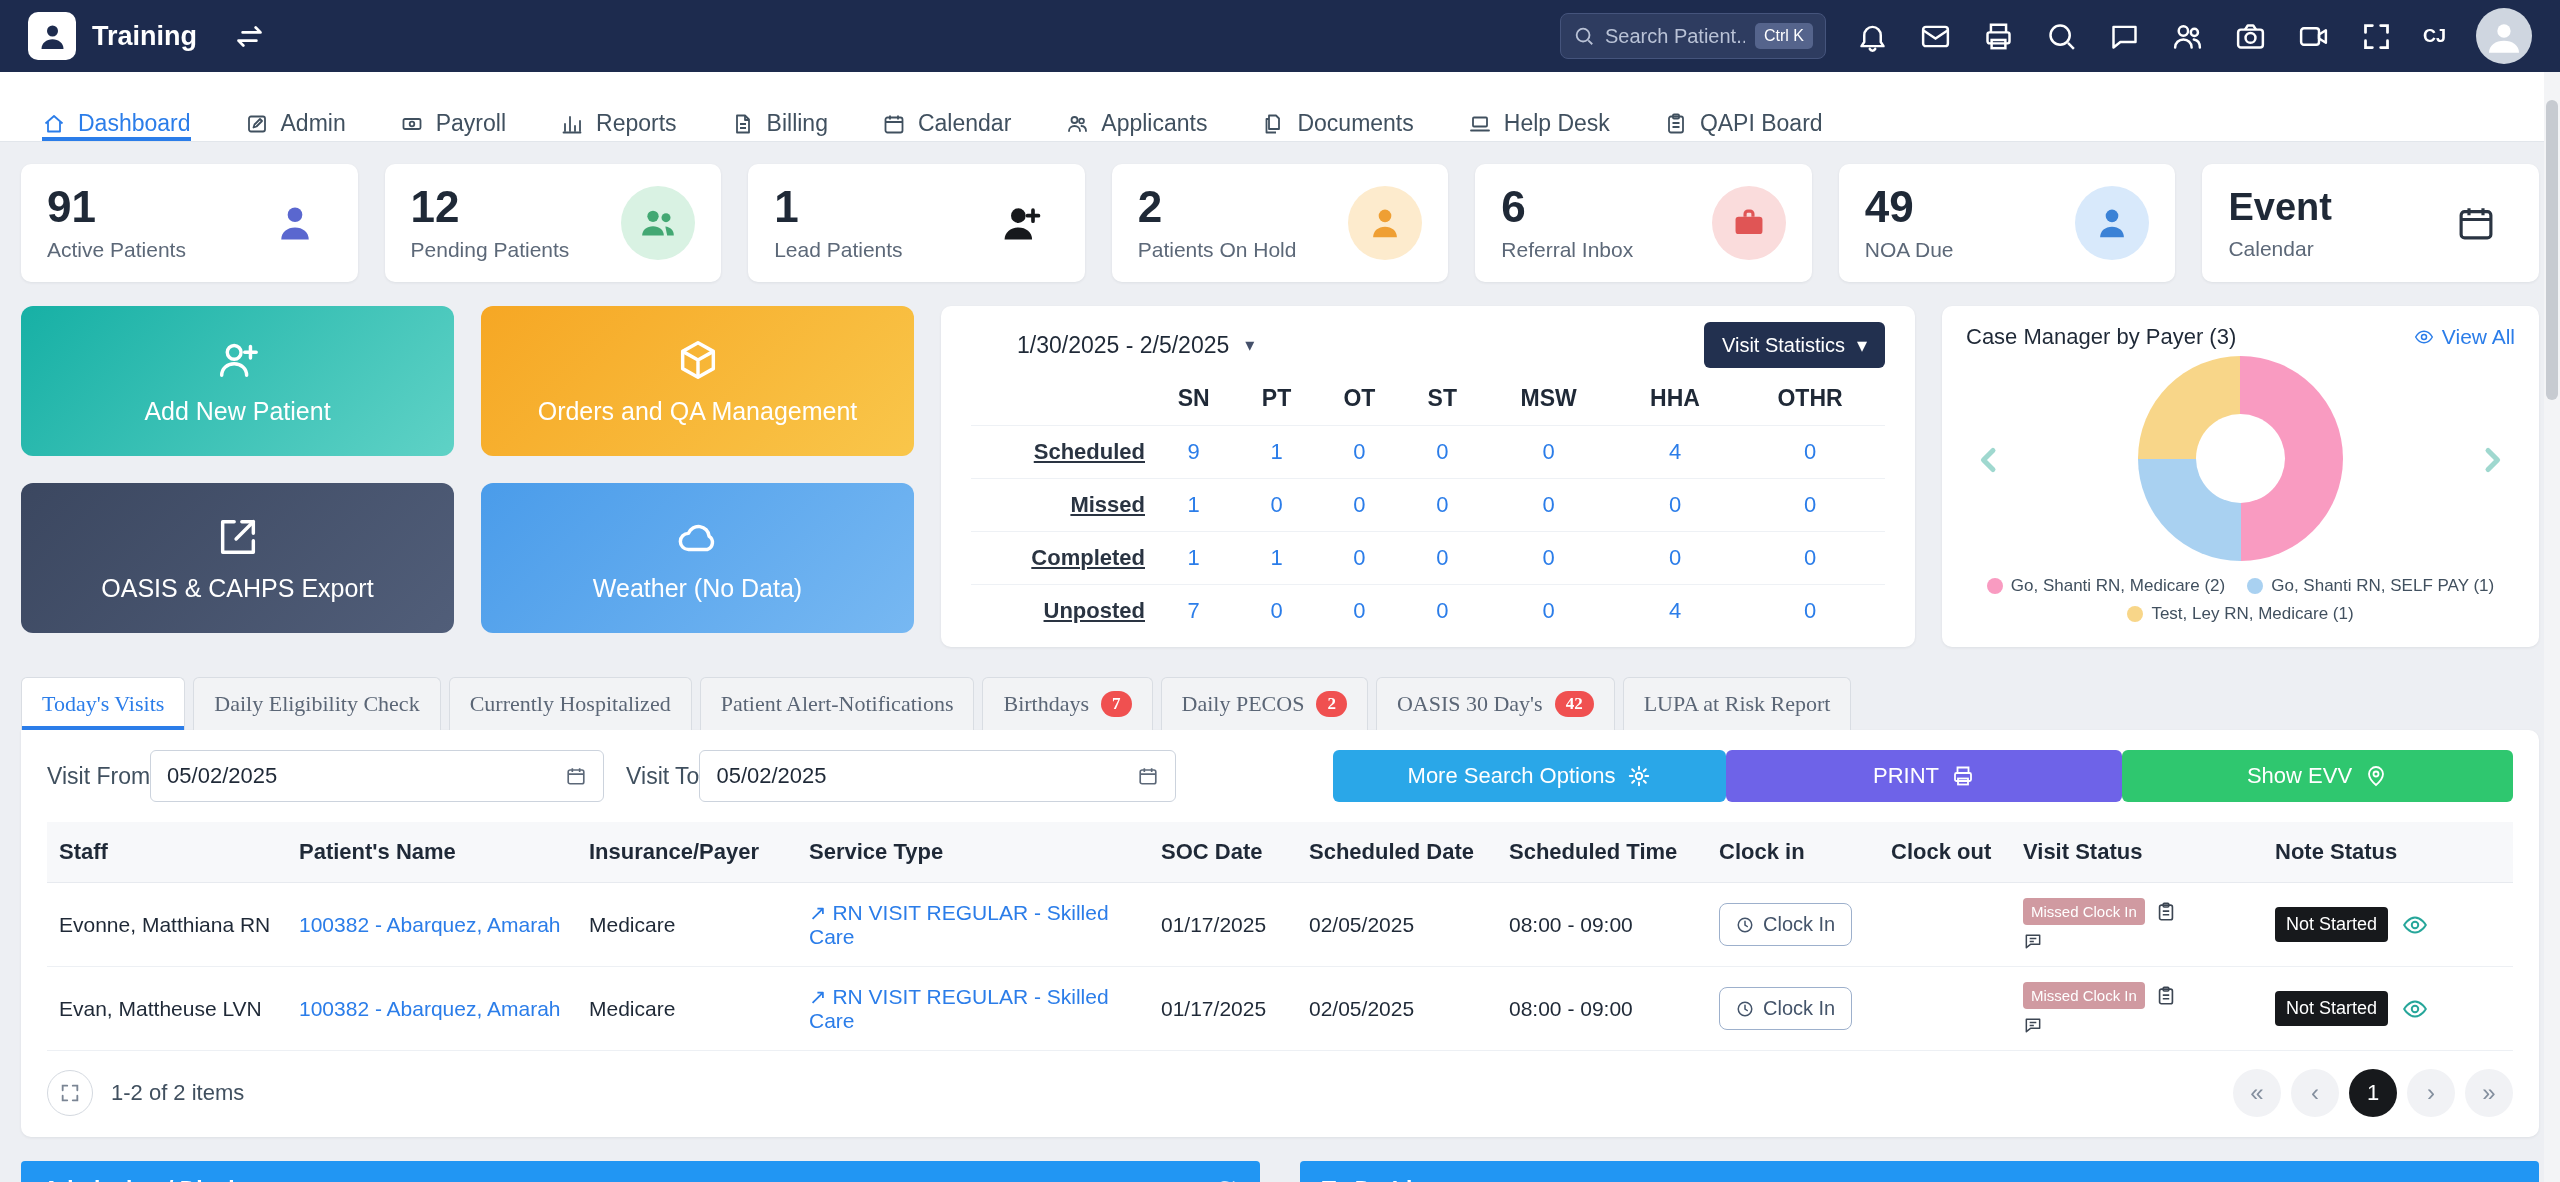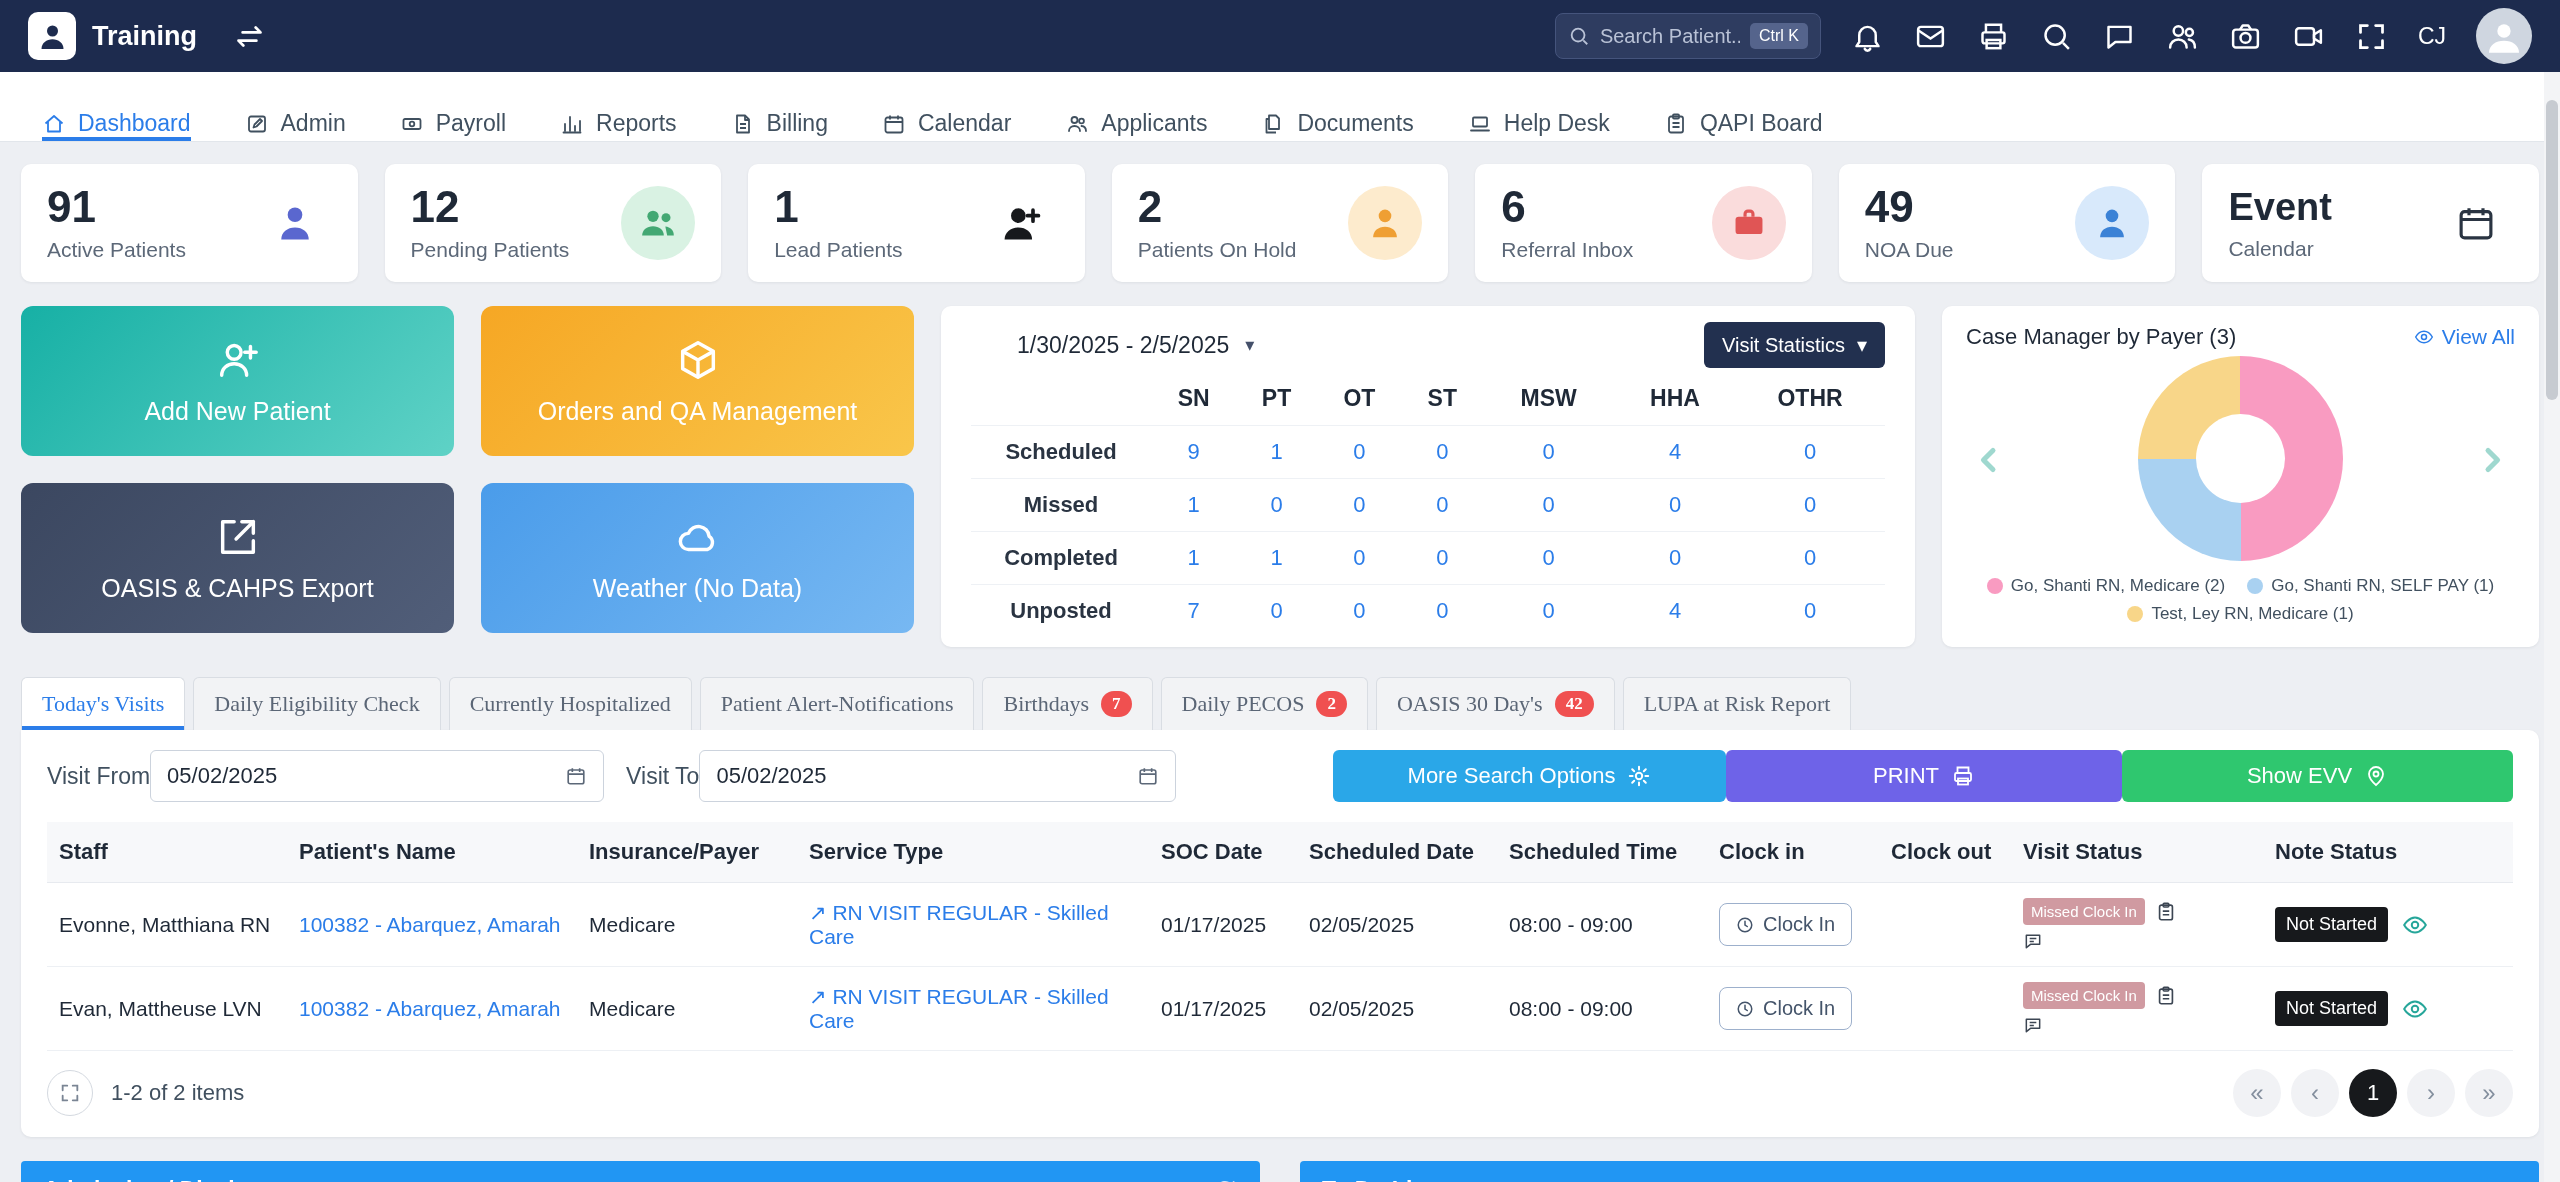--- a/index.html
+++ b/index.html
@@ -15,21 +15,21 @@
   .brand { font-size:27px; font-weight:bold; margin-left:16px; }
   .switch { margin-left:36px; cursor:pointer; }
   .topbar-right { margin-left:auto; display:flex; align-items:center; gap:30px; }
   .search-pill { display:flex; align-items:center; gap:10px; background:#2e3c60;
                  border:1px solid #45547c; border-radius:8px; padding:9px 12px; width:266px; }
   .search-pill input { background:transparent; border:none; outline:none;
                  color:#e7ecf5; font-size:20px; width:140px; font-family:inherit; }
   .search-pill input::placeholder { color:#b9c2d6; }
   .kbd { background:#55648c; color:#fff; font-size:16px; padding:4px 9px; border-radius:5px; }
   .tbi { width:33px; height:33px; cursor:pointer; }
-  .initials { font-size:23px; font-weight:normal; }
+  .initials { font-size:18px; font-weight:bold; }
   .avatar { width:56px; height:56px; border-radius:50%; background:#cfd6e0; color:#8d99ab;
             display:flex; align-items:center; justify-content:center; overflow:hidden; cursor:pointer; }
 
   
   .navbar { background:#fff; border-bottom:1px solid #e2e6eb; display:flex;
             align-items:flex-end; padding:0 42px; gap:54px; height:70px; }
   .nav-item { display:flex; align-items:center; gap:12px; font-size:23px; color:#40505f;
               border-bottom:4px solid transparent; cursor:pointer; padding-top:4px; }
   .nav-item.active { color:#2b7de9; border-bottom-color:#2b7de9; }
   .nico { width:24px; height:24px; }
@@ -63,21 +63,21 @@
   .vs-head { display:flex; align-items:center; }
   .vs-range { font-size:23px; color:#1f2937; display:flex; gap:16px; align-items:center;
               margin-left:46px; cursor:pointer; }
   .caret { font-size:18px; color:#44506a; }
   .vs-btn { margin-left:auto; background:#22304f; color:#fff; font-size:20px; border:none;
             padding:11px 18px; border-radius:6px; display:flex; gap:12px; align-items:center;
             cursor:pointer; font-family:inherit; }
   .vs-table { width:100%; border-collapse:collapse; margin-top:4px; }
   .vs-table th { font-size:23px; font-weight:bold; color:#1f2937; padding:13px 6px; text-align:center; }
   .vs-table td { font-size:22px; text-align:center; padding:13px 6px; border-top:1px solid #eef1f5; }
-  .vs-table .rowlabel { text-align:center; font-weight:bold; color:#2a3442; width:180px; }
+  .vs-table .rowlabel { text-align:right; font-weight:bold; color:#2a3442; width:180px;text-decoration:underline; }
   .vslink { color:#2b7de9; cursor:pointer; }
 
   .cm-card { width:597px; flex:none; background:#fff; border-radius:10px; padding:18px 24px 10px;
              box-shadow:0 1px 3px rgba(16,24,40,.07); overflow:hidden; }
   .cm-head { display:flex; align-items:center; justify-content:space-between; font-size:22px; }
   .cm-title { color:#1f2937; }
   .view-all { color:#2b7de9; display:flex; gap:8px; align-items:center; cursor:pointer; font-size:21px; }
   .donut-zone { position:relative; display:flex; justify-content:center; margin-top:6px; height:208px; }
   .donut { width:205px; height:205px; border-radius:50%; position:relative; }
   .donut::after { content:""; position:absolute; inset:58px; background:#fff; border-radius:50%; }

